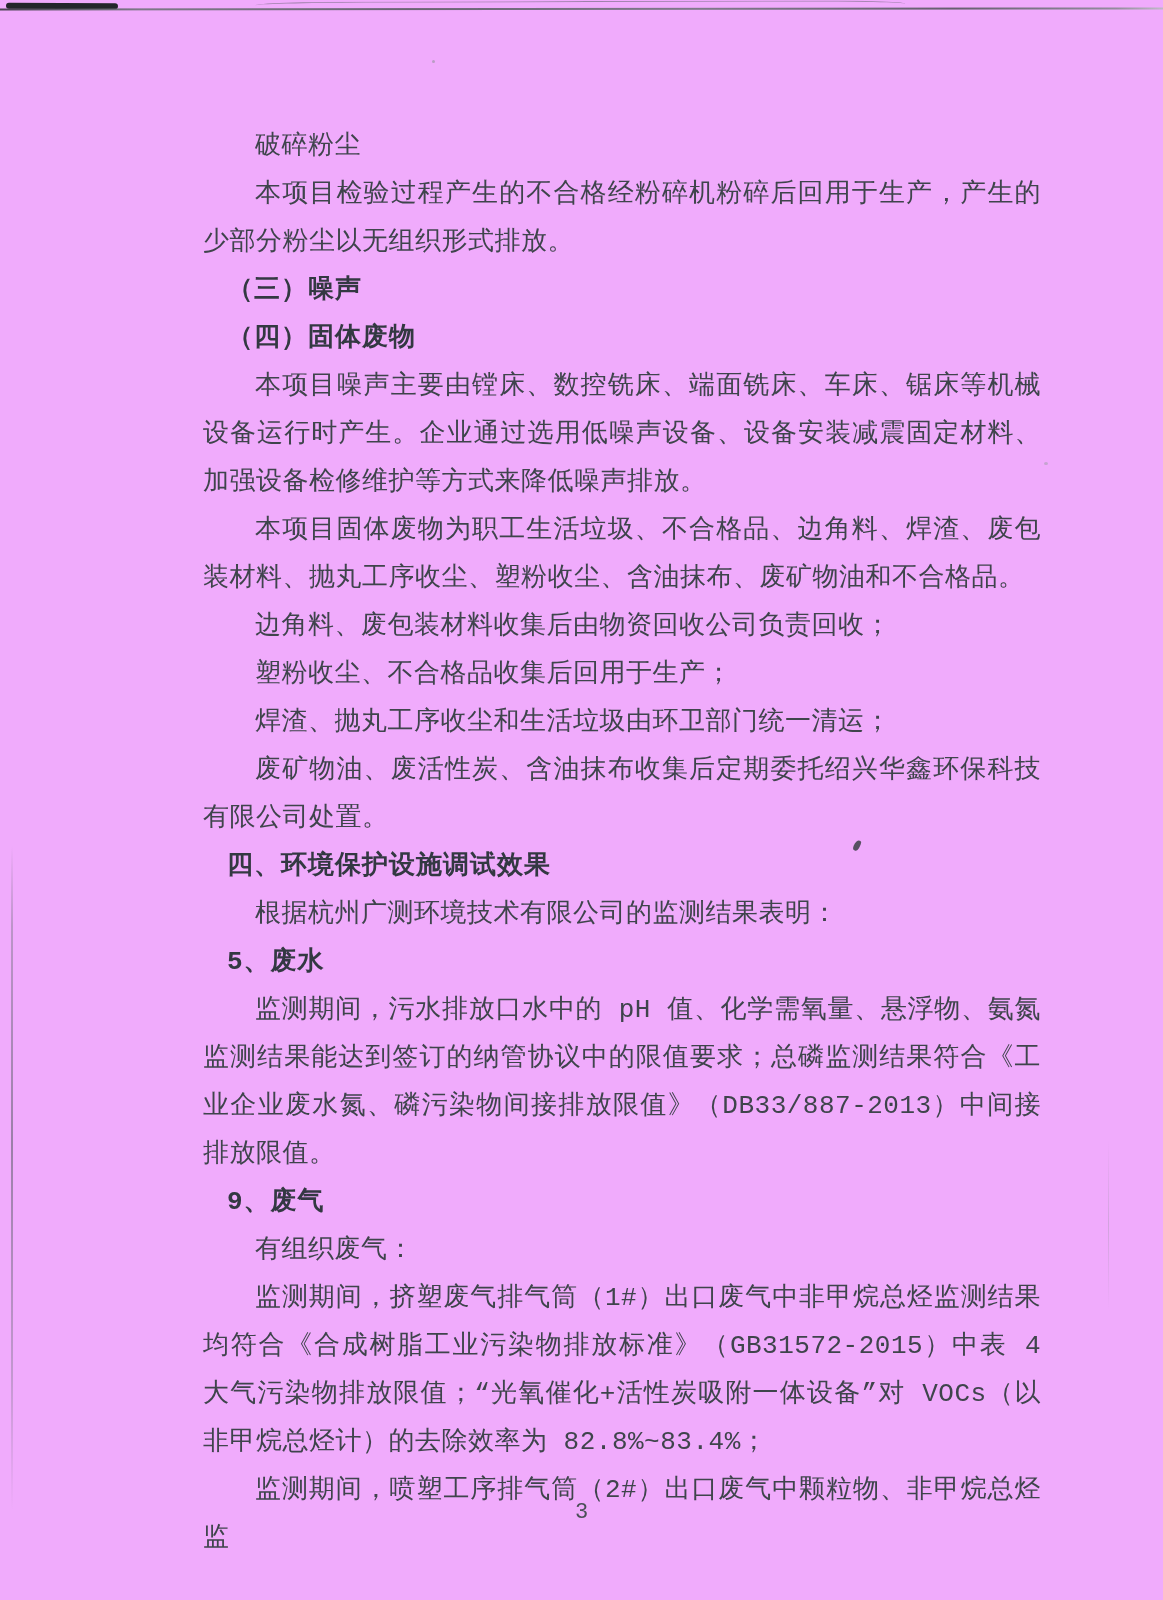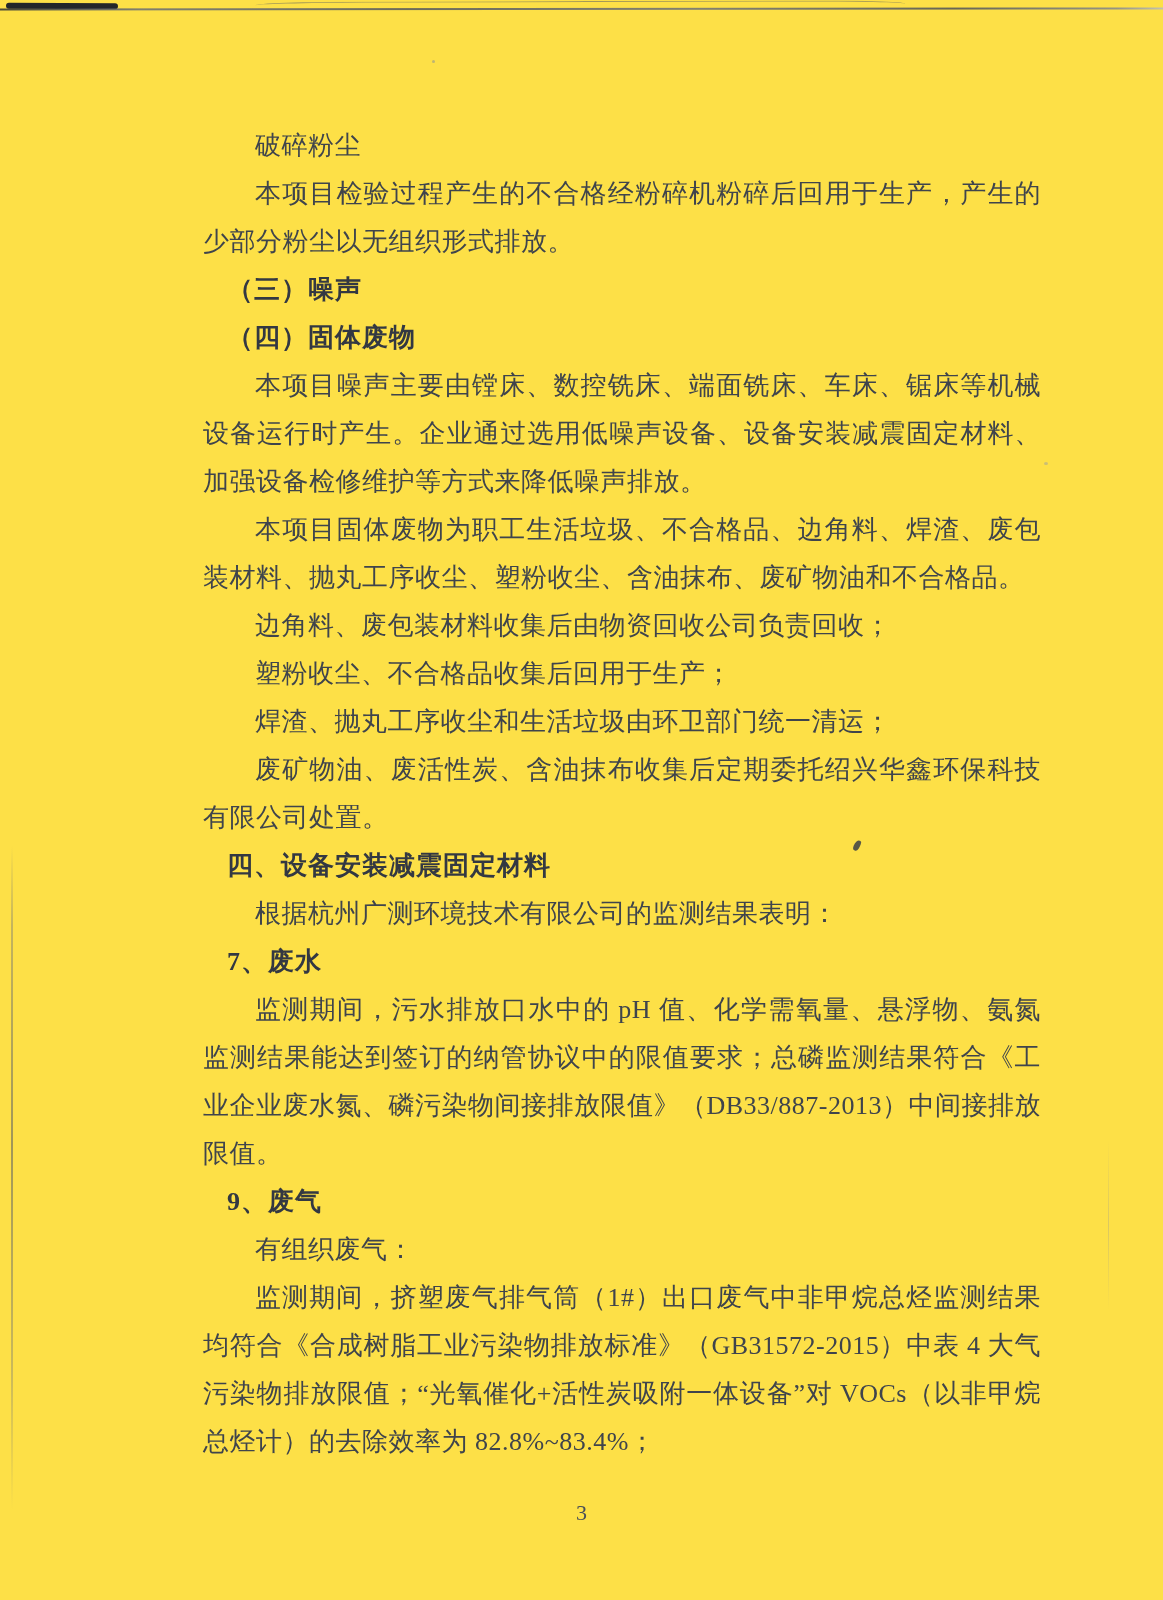--- a/index.html
+++ b/index.html
@@ -5,23 +5,23 @@
   html, body {
     margin: 0;
     padding: 0;
     background: #e8e8e6;
   }
   .page {
     position: relative;
     width: 1163px;
     height: 1600px;
     margin: 0 auto;
-    background: #fde047;
+    background: #f0abfc;
     overflow: hidden;
-    font-family: Liberation Serif, serif;
+    font-family: Liberation Mono, monospace;
   }
   
   .scan-top-bar {
     position: absolute;
     left: 6px;
     top: 3px;
     width: 112px;
     height: 6px;
     background: #23262a;
     border-radius: 3px;
@@ -156,23 +156,24 @@
       <div class="para body indent">破碎粉尘</div>
       <div class="para body indent">本项目检验过程产生的不合格经粉碎机粉碎后回用于生产，产生的少部分粉尘以无组织形式排放。</div>
       <div class="para heading">（三）噪声</div>
       <div class="para heading">（四）固体废物</div>
       <div class="para body indent">本项目噪声主要由镗床、数控铣床、端面铣床、车床、锯床等机械设备运行时产生。企业通过选用低噪声设备、设备安装减震固定材料、加强设备检修维护等方式来降低噪声排放。</div>
       <div class="para body indent">本项目固体废物为职工生活垃圾、不合格品、边角料、焊渣、废包装材料、抛丸工序收尘、塑粉收尘、含油抹布、废矿物油和不合格品。</div>
       <div class="para body indent">边角料、废包装材料收集后由物资回收公司负责回收；</div>
       <div class="para body indent">塑粉收尘、不合格品收集后回用于生产；</div>
       <div class="para body indent">焊渣、抛丸工序收尘和生活垃圾由环卫部门统一清运；</div>
       <div class="para body indent">废矿物油、废活性炭、含油抹布收集后定期委托绍兴华鑫环保科技有限公司处置。</div>
-      <div class="para heading">四、设备安装减震固定材料</div>
+      <div class="para heading">四、环境保护设施调试效果</div>
       <div class="para body indent">根据杭州广测环境技术有限公司的监测结果表明：</div>
-      <div class="para heading">7、废水</div>
+      <div class="para heading">5、废水</div>
       <div class="para body indent">监测期间，污水排放口水中的 pH 值、化学需氧量、悬浮物、氨氮监测结果能达到签订的纳管协议中的限值要求；总磷监测结果符合《工业企业废水氮、磷污染物间接排放限值》（DB33/887-2013）中间接排放限值。</div>
       <div class="para heading">9、废气</div>
       <div class="para body indent">有组织废气：</div>
       <div class="para body indent">监测期间，挤塑废气排气筒（1#）出口废气中非甲烷总烃监测结果均符合《合成树脂工业污染物排放标准》（GB31572-2015）中表 4 大气污染物排放限值；“光氧催化+活性炭吸附一体设备”对 VOCs（以非甲烷总烃计）的去除效率为 82.8%~83.4%；</div>
+      <div class="para body indent">监测期间，喷塑工序排气筒（2#）出口废气中颗粒物、非甲烷总烃监</div>
     </div>
 
   <div class="page-number">3</div>
 </div>
 
 </body></html>

